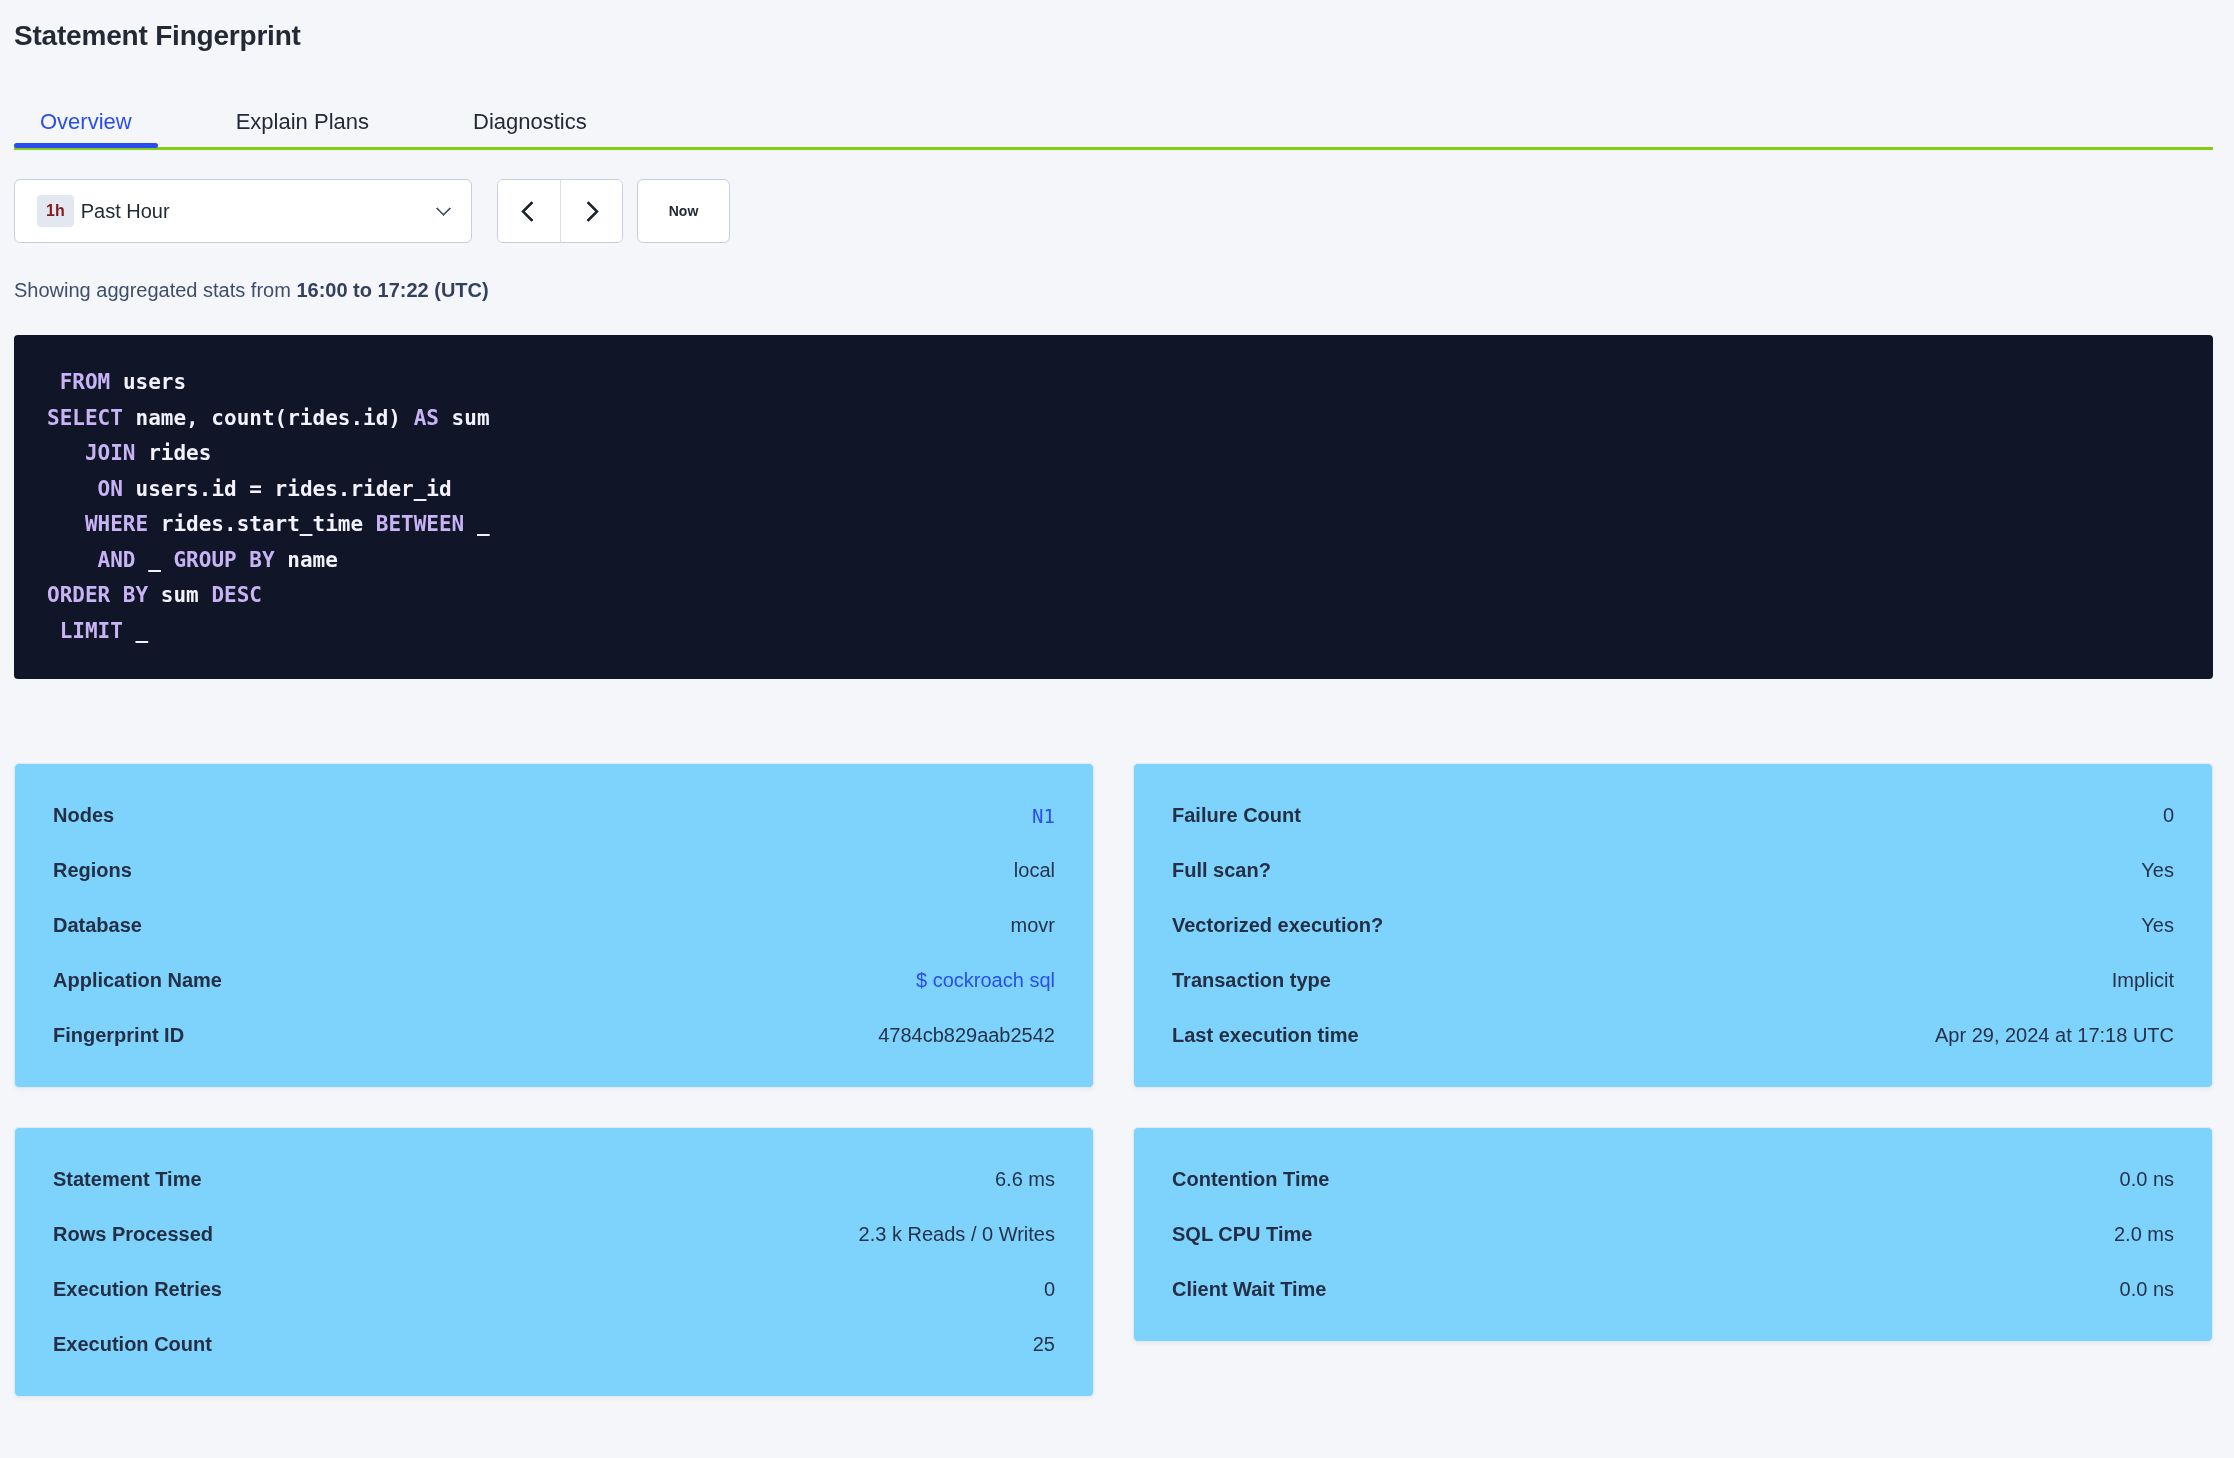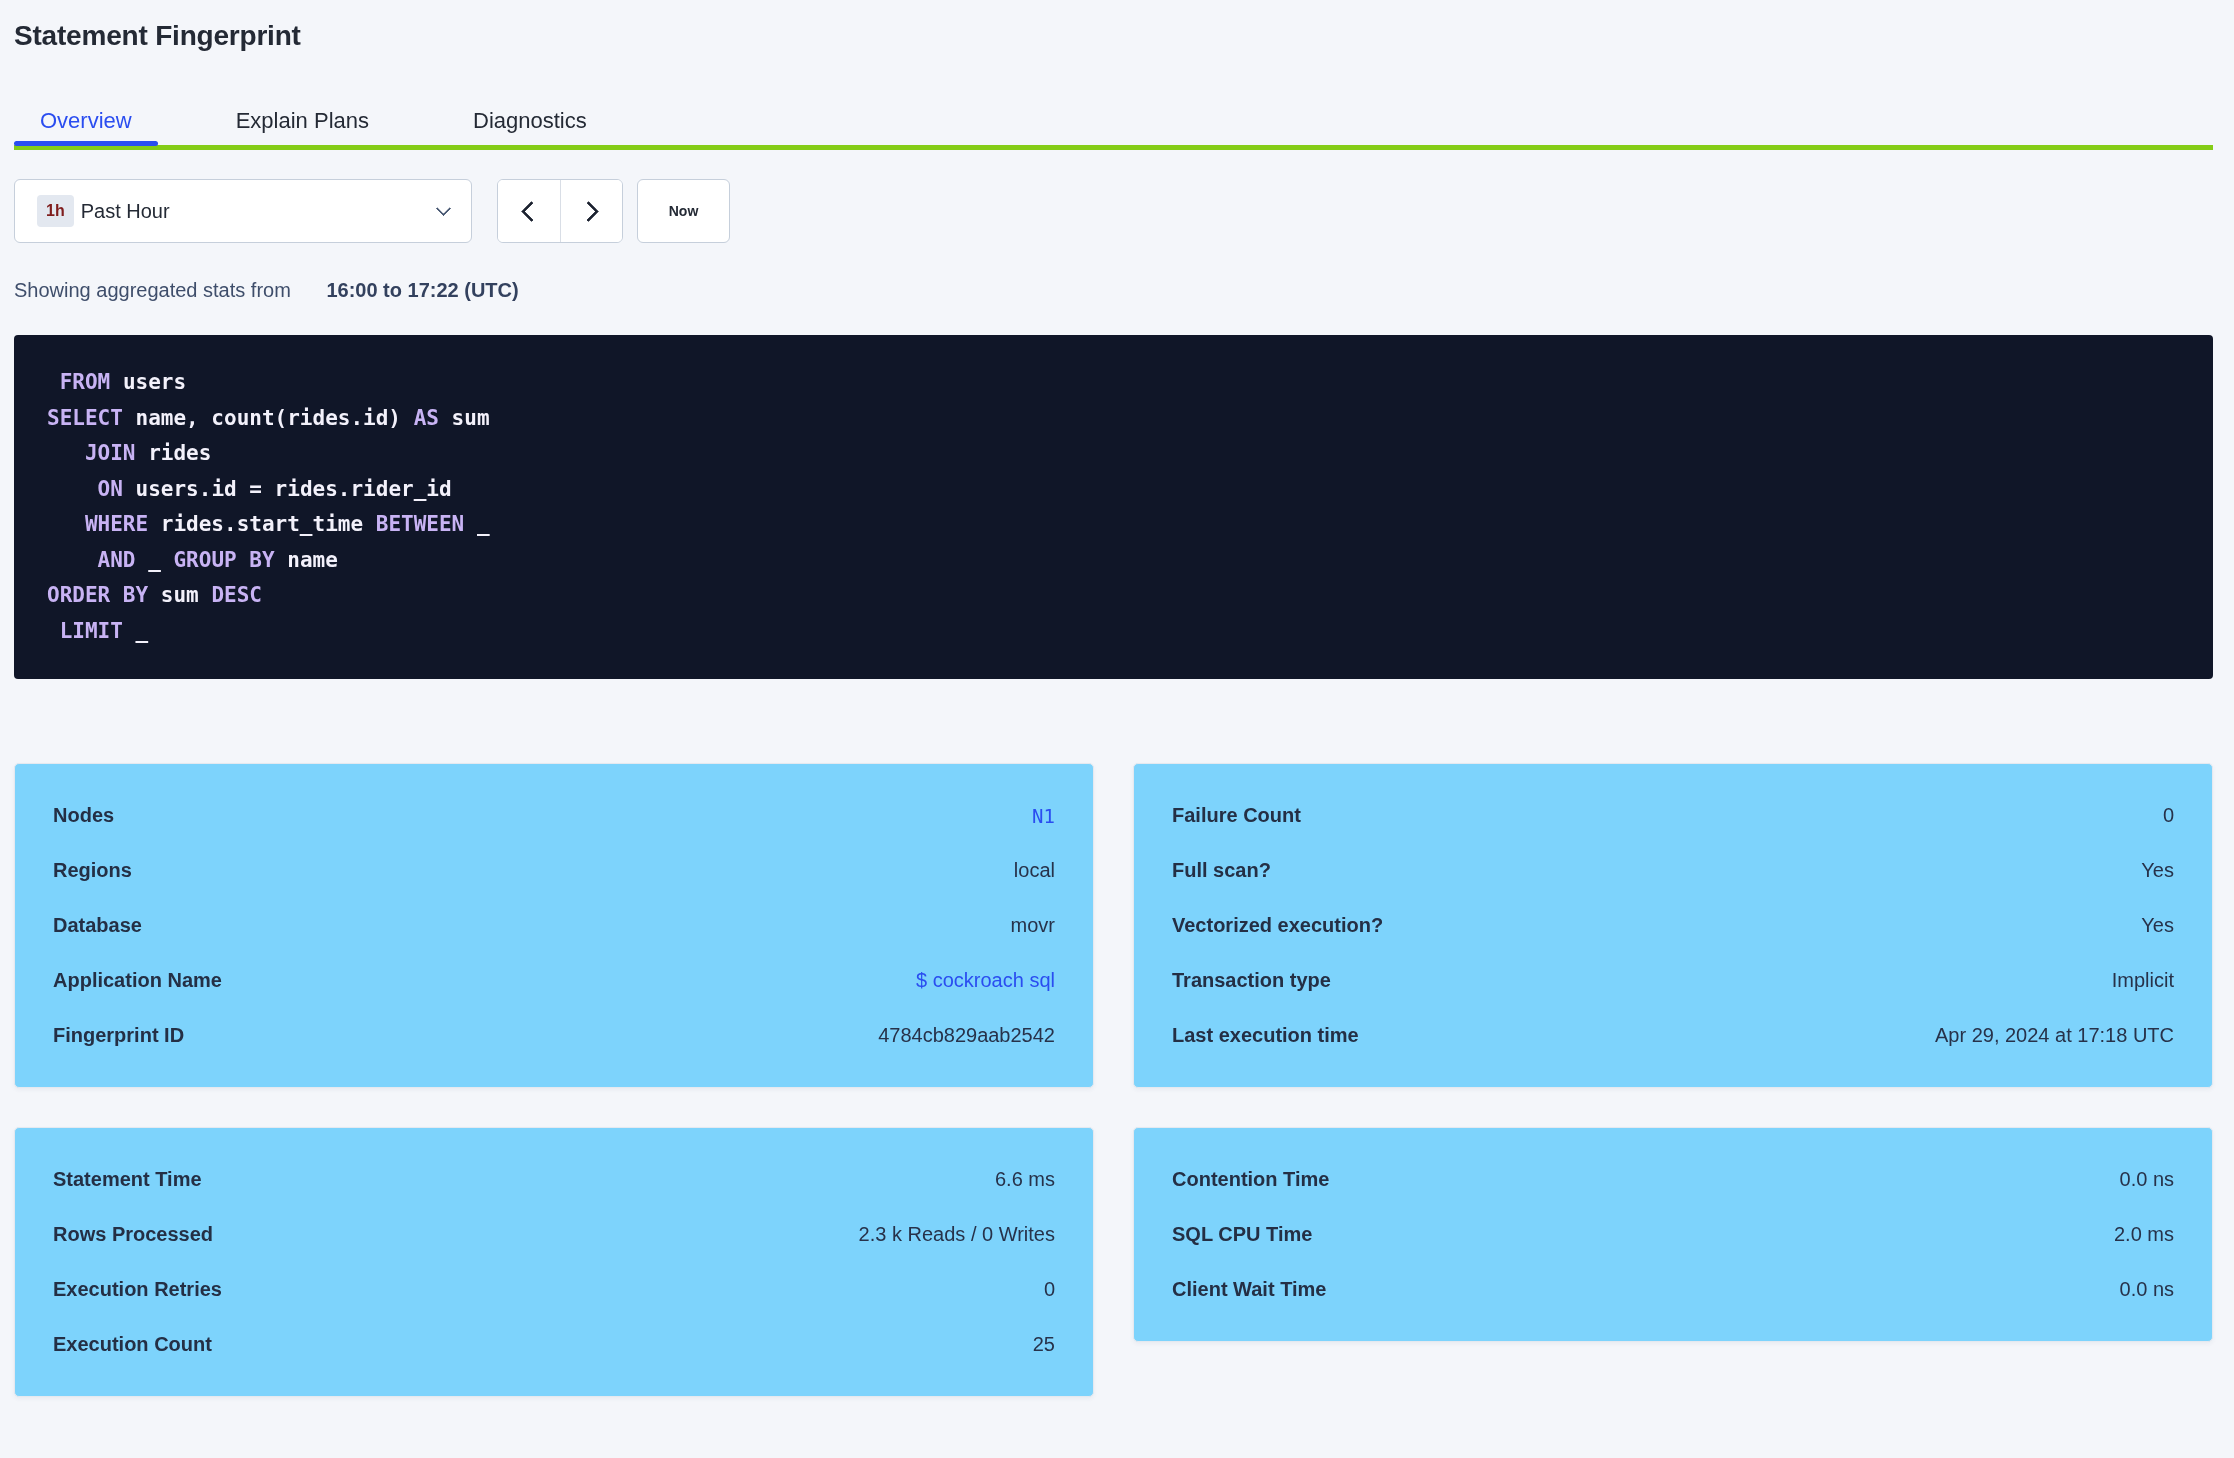--- a/index.html
+++ b/index.html
@@ -7,21 +7,21 @@
   body {
     background: #F4F6FA;
     font-family: "Liberation Sans", sans-serif;
     color: #242A35;
   }
   .page { padding: 20px 21px 0 14px; width: 100%; height: 100%; }
 
   h1.title { font-size: 28px; font-weight: 700; color: #242A35; letter-spacing: -0.2px; }
 
   
-  .tabs { margin-top: 44px; height: 54px; border-bottom: 5px solid #84cc16; display: flex; }
+  .tabs { margin-top: 44px; height: 54px; border-bottom: 3px solid #84cc16; display: flex; }
   .tab {
     position: relative; background: none; border: none; cursor: pointer;
     font-family: inherit; font-size: 22px; color: #242A35;
     padding: 0 26px; margin-right: 52px; display: flex; align-items: center;
   }
   .tab.active { color: #2A4DF0; }
   .tab.active::after {
     content: ""; position: absolute; left: 0; right: 0; bottom: -1px;
     height: 5px; border-radius: 3px; background: #2A4DF0;
   }
@@ -48,21 +48,21 @@
   .chev.left, .chev.right { width: 15px; height: 15px; border-right-width: 3.5px; border-bottom-width: 3.5px; border-color: #1C2230; }
   .chev.left { transform: rotate(135deg); margin-left: 5px; }
   .chev.right { transform: rotate(-45deg); margin-right: 5px; }
   .now {
     margin-left: 14px; width: 93px; background: #fff; border: 1px solid #C6CFDB; border-radius: 6px;
     font-family: inherit; font-size: 14px; font-weight: 600; color: #242A35; cursor: pointer;
   }
 
   
   .stats-line { margin-top: 36px; font-size: 20px; color: #3F4E6B; }
-  .stats-line b { font-weight: 700; color: #33415E; margin-left: 30px; }
+  .stats-line b { font-weight: 700; color: #33415E; }
 
   
   .sqlbox { margin-top: 33px; background: #101628; border-radius: 4px; padding: 30px 33px; }
   .sql-line { font-family: "DejaVu Sans Mono", monospace; font-weight: 700; font-size: 21px; line-height: 35.5px; white-space: pre; }
   .sql-line .kw { color: #C8B3F4; }
   .sql-line .tx { color: #F3F1FB; }
 
   
   .grid {
     margin-top: 84px; display: grid; grid-template-columns: 1080px 1080px;

